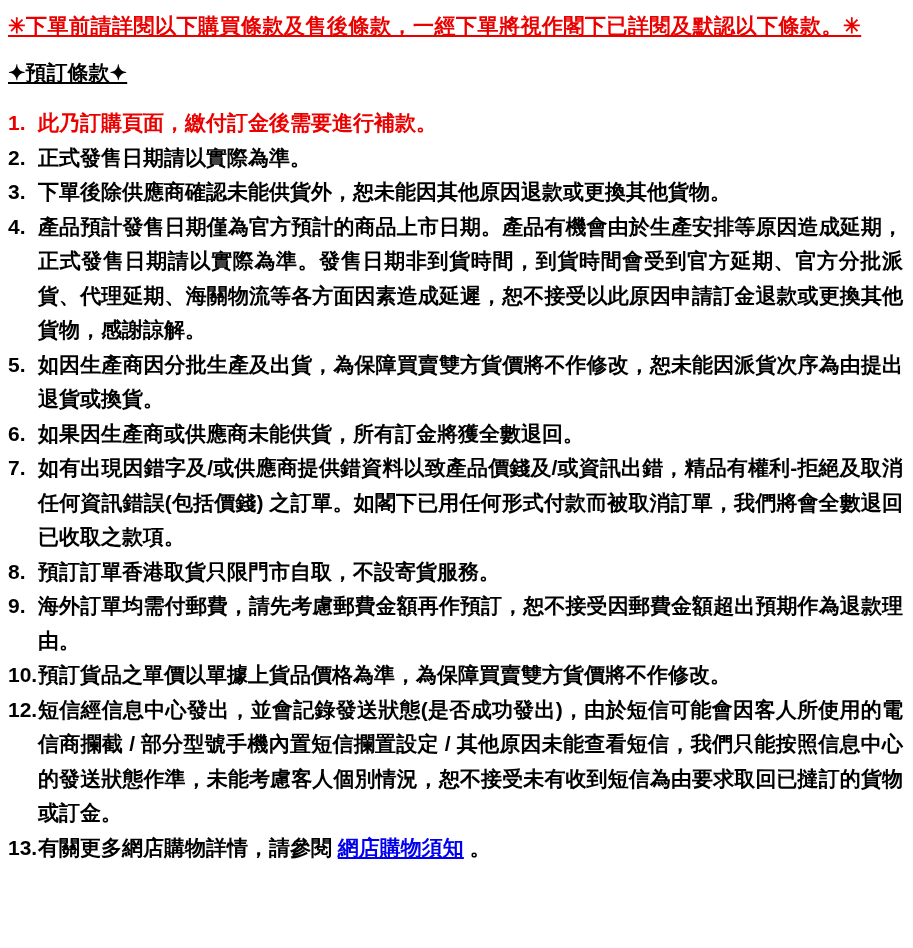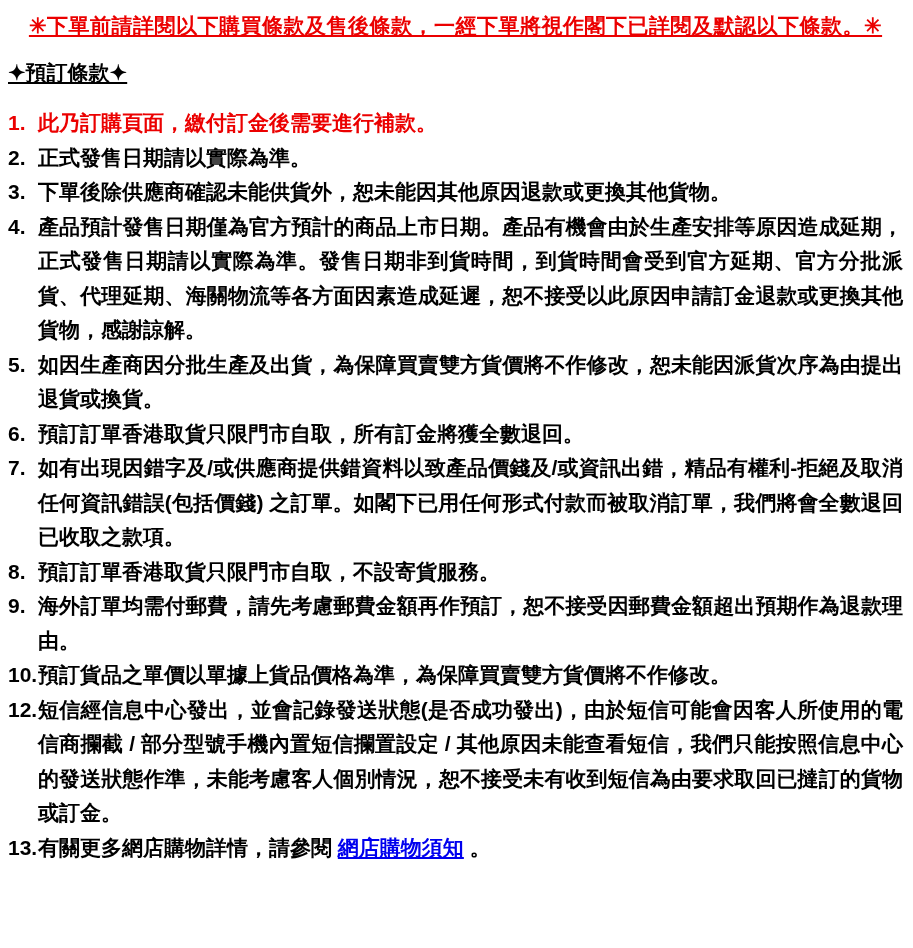--- a/index.html
+++ b/index.html
@@ -18,21 +18,20 @@
   .page {
     padding: 12px 10px 10px 8px;
   }
   .notice {
     font-size: 21px;
     line-height: 28px;
     color: var(--accent-red, #eb0000);
     text-decoration: underline;
     margin: 0 0 19px 0;
     letter-spacing: 0.5px;
-    text-align: center;
   }
   .section-title {
     display: inline-block;
     font-size: 21px;
     line-height: 27px;
     color: var(--text-black, #000000);
     text-decoration: underline;
     margin: 0 0 20px 0;
     text-align: right;
   }
@@ -98,21 +97,21 @@
       <div class="text">產品預計發售日期僅為官方預計的商品上市日期。產品有機會由於生產安排等原因造成延期，正式發售日期請以實際為準。發售日期非到貨時間，到貨時間會受到官方延期、官方分批派貨、代理延期、海關物流等各方面因素造成延遲，恕不接受以此原因申請訂金退款或更換其他貨物，感謝諒解。</div>
     </div>
 
     <div class="term">
       <span class="num">5.</span>
       <div class="text">如因生產商因分批生產及出貨，為保障買賣雙方貨價將不作修改，恕未能因派貨次序為由提出退貨或換貨。</div>
     </div>
 
     <div class="term">
       <span class="num">6.</span>
-      <div class="text">預訂訂單香港取貨只限門市自取，所有訂金將獲全數退回。</div>
+      <div class="text">如果因生產商或供應商未能供貨，所有訂金將獲全數退回。</div>
     </div>
 
     <div class="term">
       <span class="num">7.</span>
       <div class="text">如有出現因錯字及/或供應商提供錯資料以致產品價錢及/或資訊出錯，精品有權利-拒絕及取消任何資訊錯誤(包括價錢) 之訂單。如閣下已用任何形式付款而被取消訂單，我們將會全數退回已收取之款項。</div>
     </div>
 
     <div class="term">
       <span class="num">8.</span>
       <div class="text">預訂訂單香港取貨只限門市自取，不設寄貨服務。</div>

